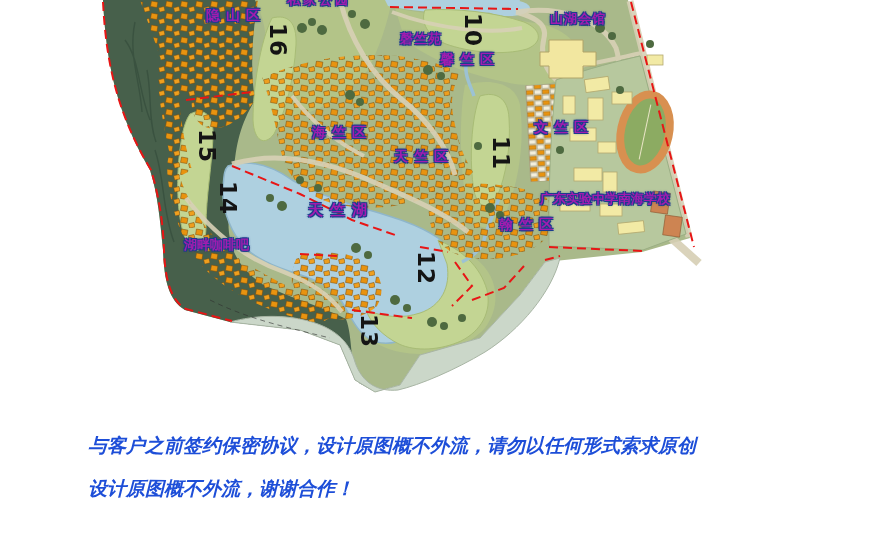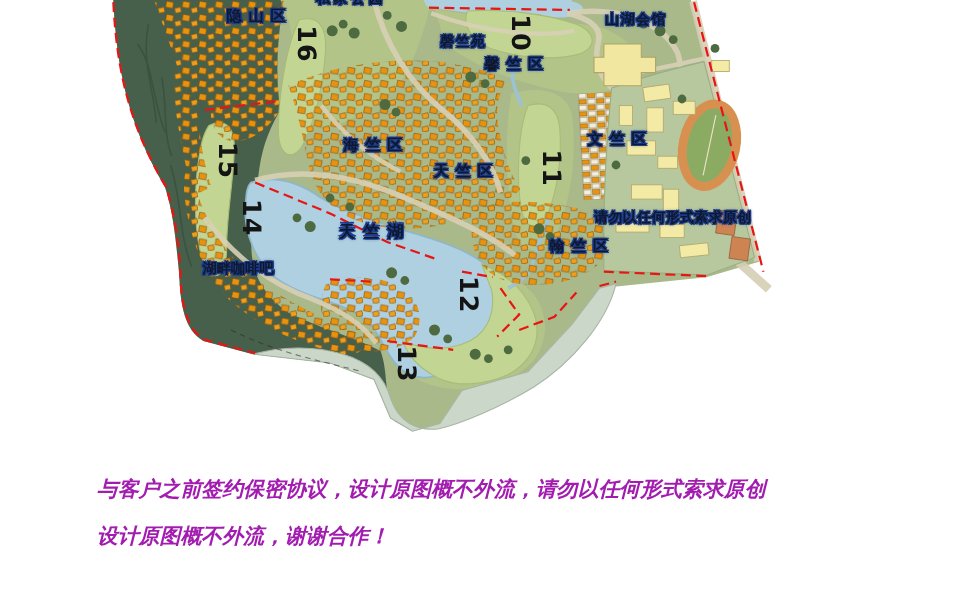--- a/index.html
+++ b/index.html
@@ -1,31 +1,31 @@
 <!DOCTYPE html>
 <html><head>
 <meta charset="utf-8">
 <style>
   html,body{margin:0;padding:0;background:#ffffff;}
   .stage{position:relative;width:890px;height:540px;background:#ffffff;overflow:hidden;
          font-family:"DejaVu Sans","Liberation Sans",sans-serif;}
   .mapwrap{position:absolute;left:0;top:0;width:890px;height:400px;}
   .mapwrap svg{position:absolute;left:0;top:0;}
   
-  .mlabel{position:absolute;color:#0f172a;font-weight:bold;font-size:13px;white-space:nowrap;
+  .mlabel{position:absolute;color:#a21caf;font-weight:bold;font-size:13px;white-space:nowrap;
           text-shadow:-1px -1px 0 #1c3c8e,1px -1px 0 #1c3c8e,-1px 1px 0 #1c3c8e,1px 1px 0 #1c3c8e,0 0 3px #16327a;
           line-height:1.1;}
   .sp{letter-spacing:6px;font-size:14px;}
   .big{font-size:15px;letter-spacing:7px;}
   
   .hole{position:absolute;color:#141414;font-weight:bold;font-size:23px;line-height:1;
         transform:translate(-50%,-50%) rotate(90deg);letter-spacing:1px;
         font-family:"DejaVu Sans","Liberation Sans",sans-serif;}
   
-  .disclaimer{position:absolute;left:88px;top:424px;width:720px;color:#a21caf;
+  .disclaimer{position:absolute;left:88px;top:424px;width:720px;color:#1d4ed8;
               font-style:italic;font-weight:bold;font-size:19px;line-height:43px;
               font-family:"Liberation Sans","DejaVu Sans",sans-serif;}
 </style>
 </head>
 <body>
 
 <div class="stage">
 
   <div class="mapwrap">
     <svg width="890" height="400" viewBox="0 0 890 400">
@@ -167,21 +167,21 @@
 
     <div class="mlabel" style="left:287px;top:-7px;letter-spacing:3px;">私家公园</div>
     <div class="mlabel sp" style="left:206px;top:8px;">隐山区</div>
     <div class="mlabel" style="left:536px;top:12px;letter-spacing:1px;padding-left:14px;">山湖会馆</div>
     <div class="mlabel" style="left:400px;top:32px;letter-spacing:1px;">磬竺苑</div>
     <div class="mlabel sp" style="left:428px;top:52px;padding-left:12px;">馨竺区</div>
     <div class="mlabel sp" style="left:312px;top:105px;margin-top:20px;">海竺区</div>
     <div class="mlabel sp" style="left:534px;top:120px;">文竺区</div>
     <div class="mlabel sp" style="left:394px;top:149px;">天竺区</div>
     <div class="mlabel big" style="left:308px;top:204px;font-family:Liberation Mono, monospace;">天竺湖</div>
-    <div class="mlabel" style="left:540px;top:192px;">请勿以任何形式索求原创</div>
+    <div class="mlabel" style="left:540px;top:192px;">广东实验中学南海学校</div>
     <div class="mlabel sp" style="left:499px;top:217px;">翰竺区</div>
     <div class="mlabel" style="left:184px;top:238px;">湖畔咖啡吧</div>
 
     <div class="hole" style="left:277px;top:40px;">16</div>
     <div class="hole" style="left:472px;top:30px;">10</div>
     <div class="hole" style="left:206px;top:146px;">15</div>
     <div class="hole" style="left:227px;top:198px;">14</div>
     <div class="hole" style="left:500px;top:153px;">11</div>
     <div class="hole" style="left:425px;top:268px;">12</div>
     <div class="hole" style="left:368px;top:331px;">13</div>

